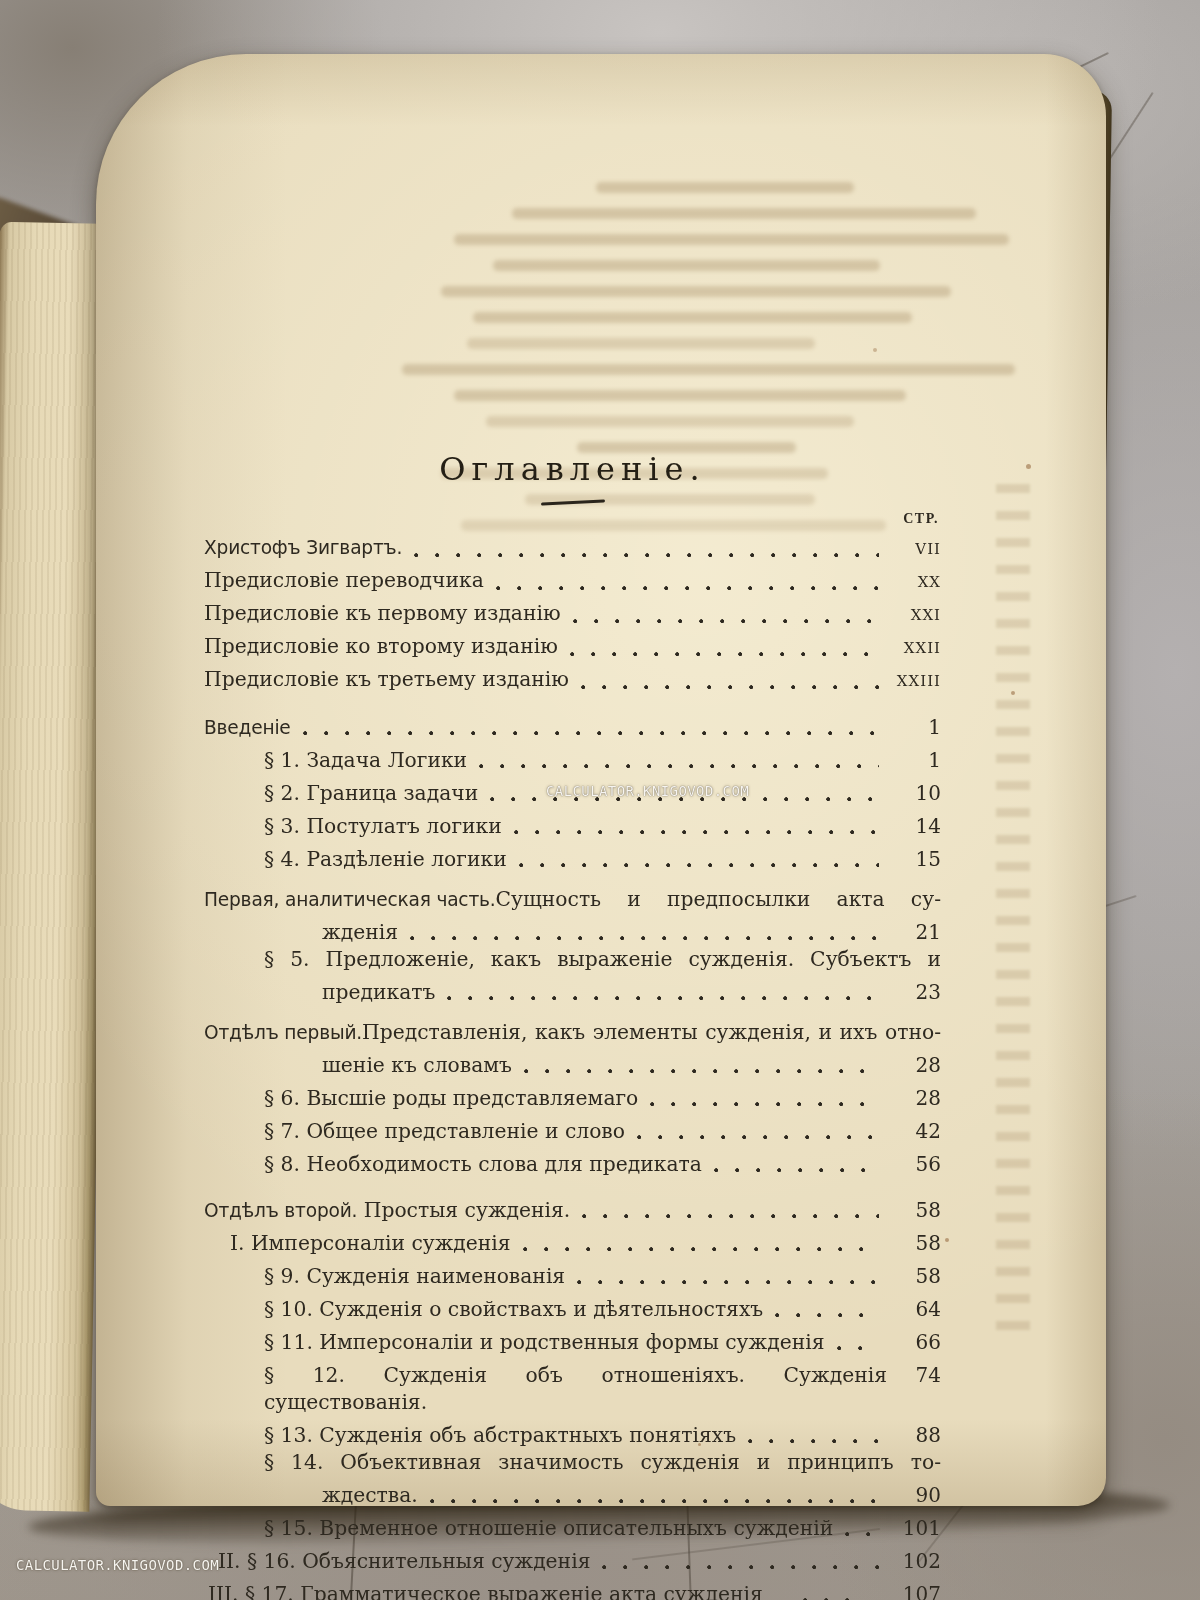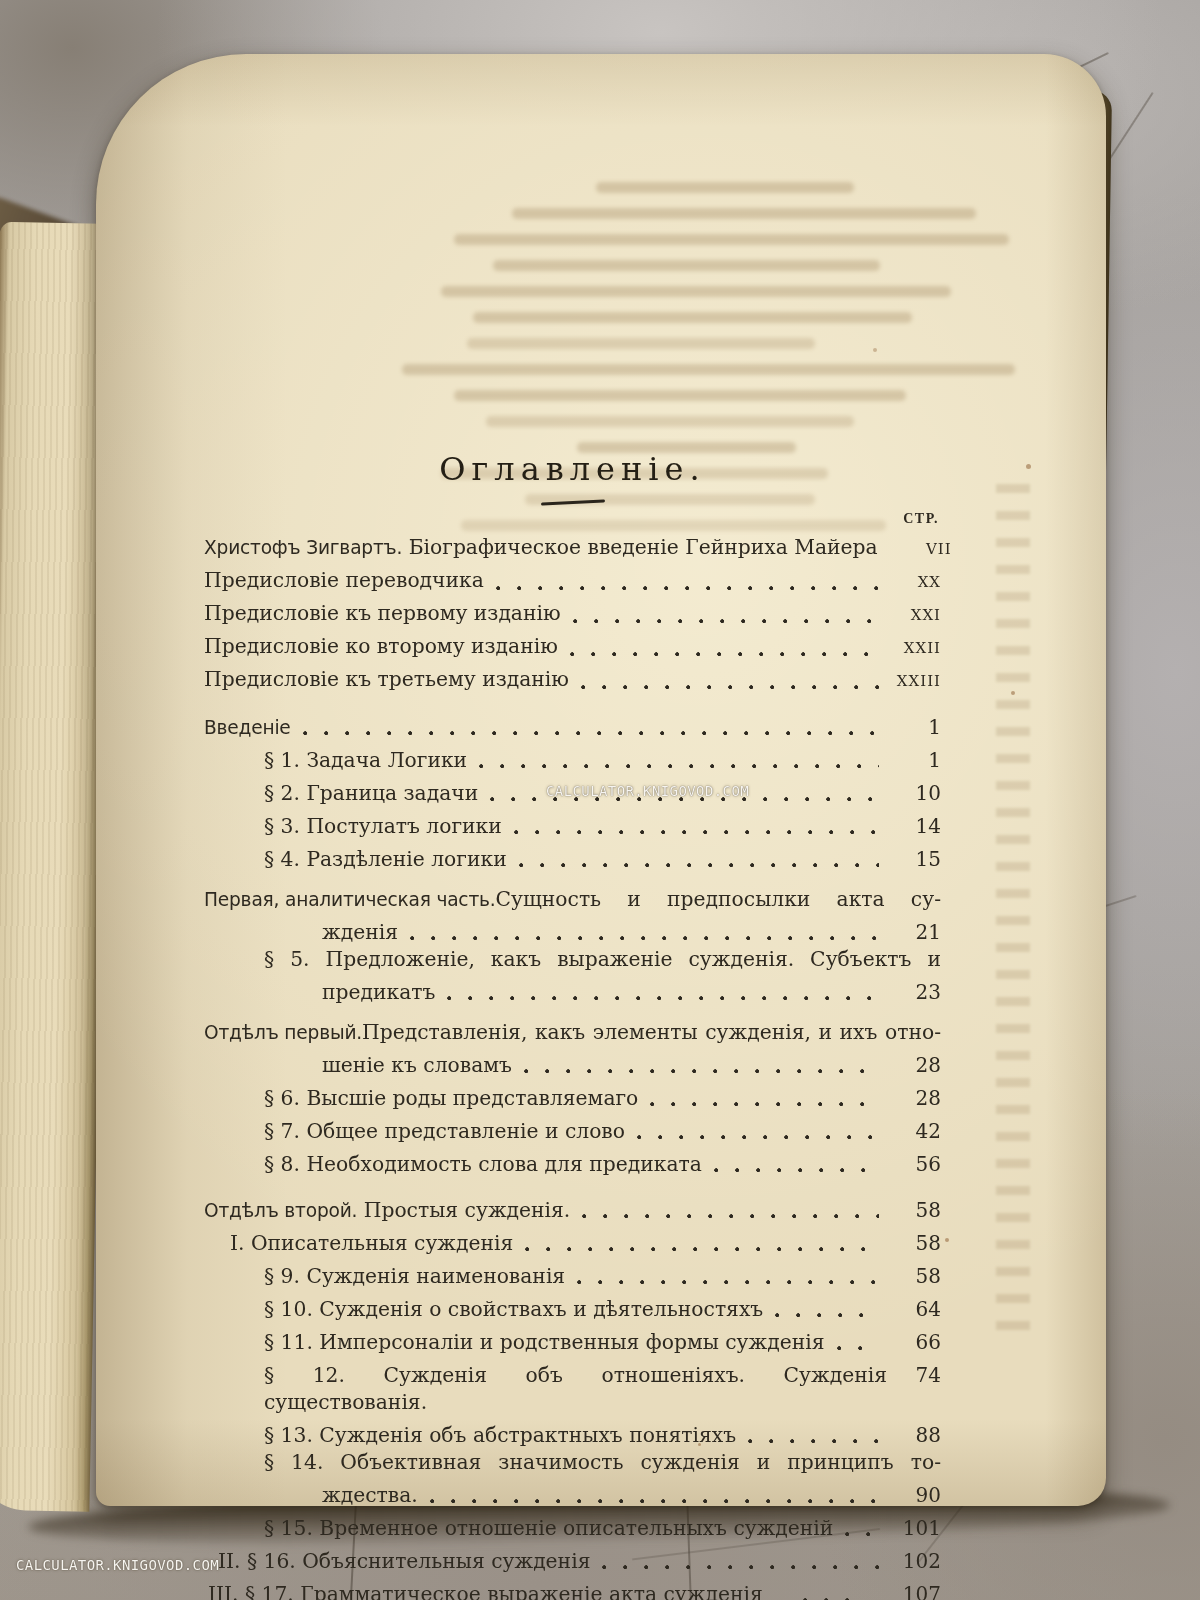--- a/index.html
+++ b/index.html
@@ -151,21 +151,20 @@
     <div class="spot s4"></div>
     <div class="spot s5"></div>
 
     <div class="content">
       <div class="title">Оглавленіе.</div>
       <div class="rule"></div>
       <div class="col-header">СТР.</div>
       <div class="toc" id="toc-lines">
           <div class="toc-row lvl0">
     <span class="lead">Христофъ Зигвартъ.</span>
-    <span class="txt"> Біографическое введеніе Гейнриха Майера</span>
     <span class="dots"></span>
     <span class="pg roman">VII</span>
   </div>
           <div class="toc-row lvl0">
 
     <span class="txt">Предисловіе переводчика</span>
     <span class="dots"></span>
     <span class="pg roman">XX</span>
   </div>
           <div class="toc-row lvl0">
@@ -268,21 +267,21 @@
     <span class="pg">56</span>
   </div>
           <div class="toc-row lvl0 gap">
     <span class="lead">Отдѣлъ второй.</span>
     <span class="txt"> Простыя сужденія.</span>
     <span class="dots"></span>
     <span class="pg">58</span>
   </div>
           <div class="toc-row lvlr1">
 
-    <span class="txt">I. Описательныя сужденія</span>
+    <span class="txt">I. Имперсоналіи сужденія</span>
     <span class="dots"></span>
     <span class="pg">58</span>
   </div>
           <div class="toc-row lvl1">
 
     <span class="txt">§ 9. Сужденія наименованія</span>
     <span class="dots"></span>
     <span class="pg">58</span>
   </div>
           <div class="toc-row lvl1">

